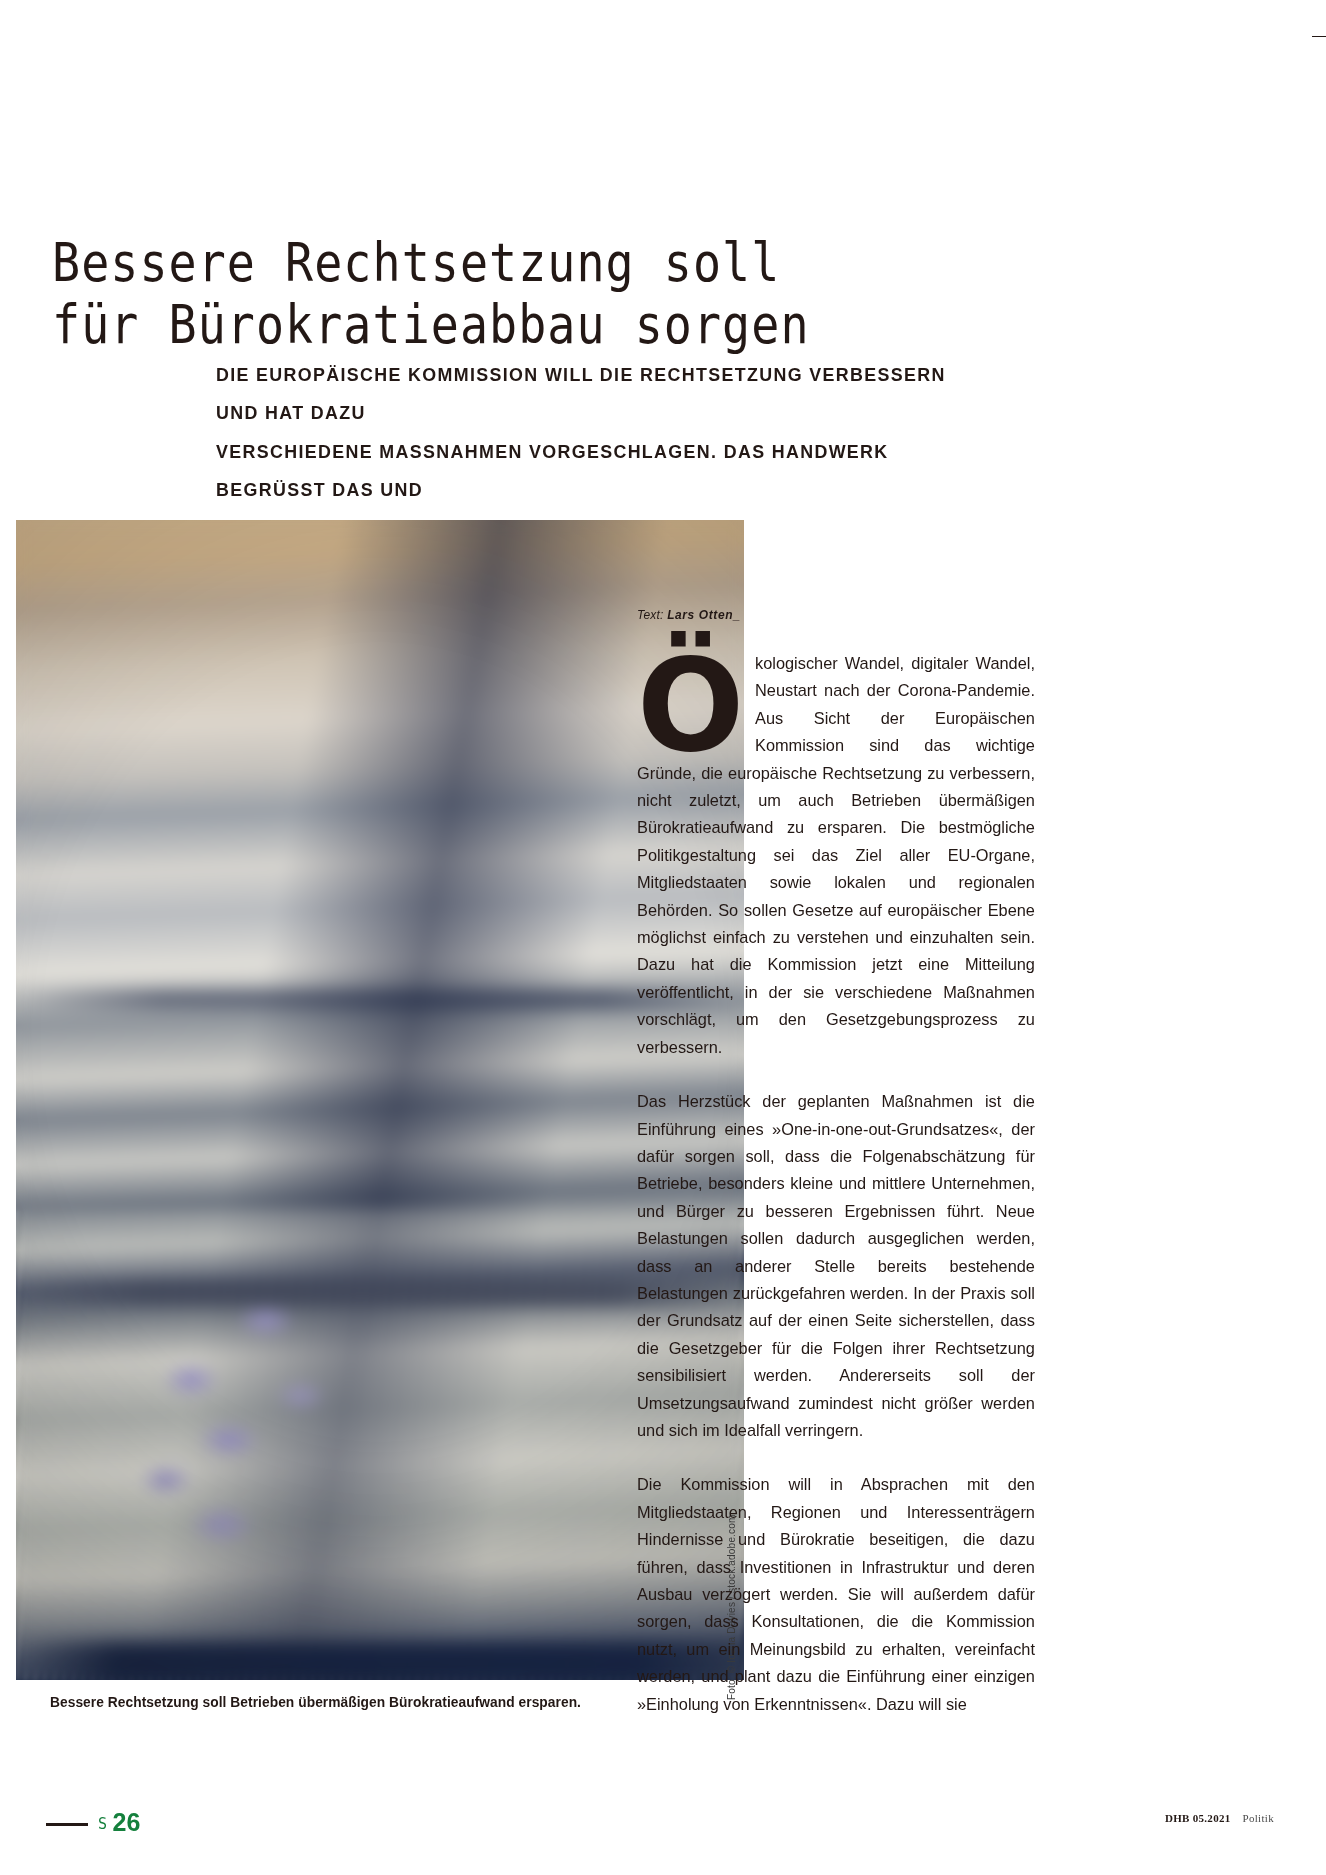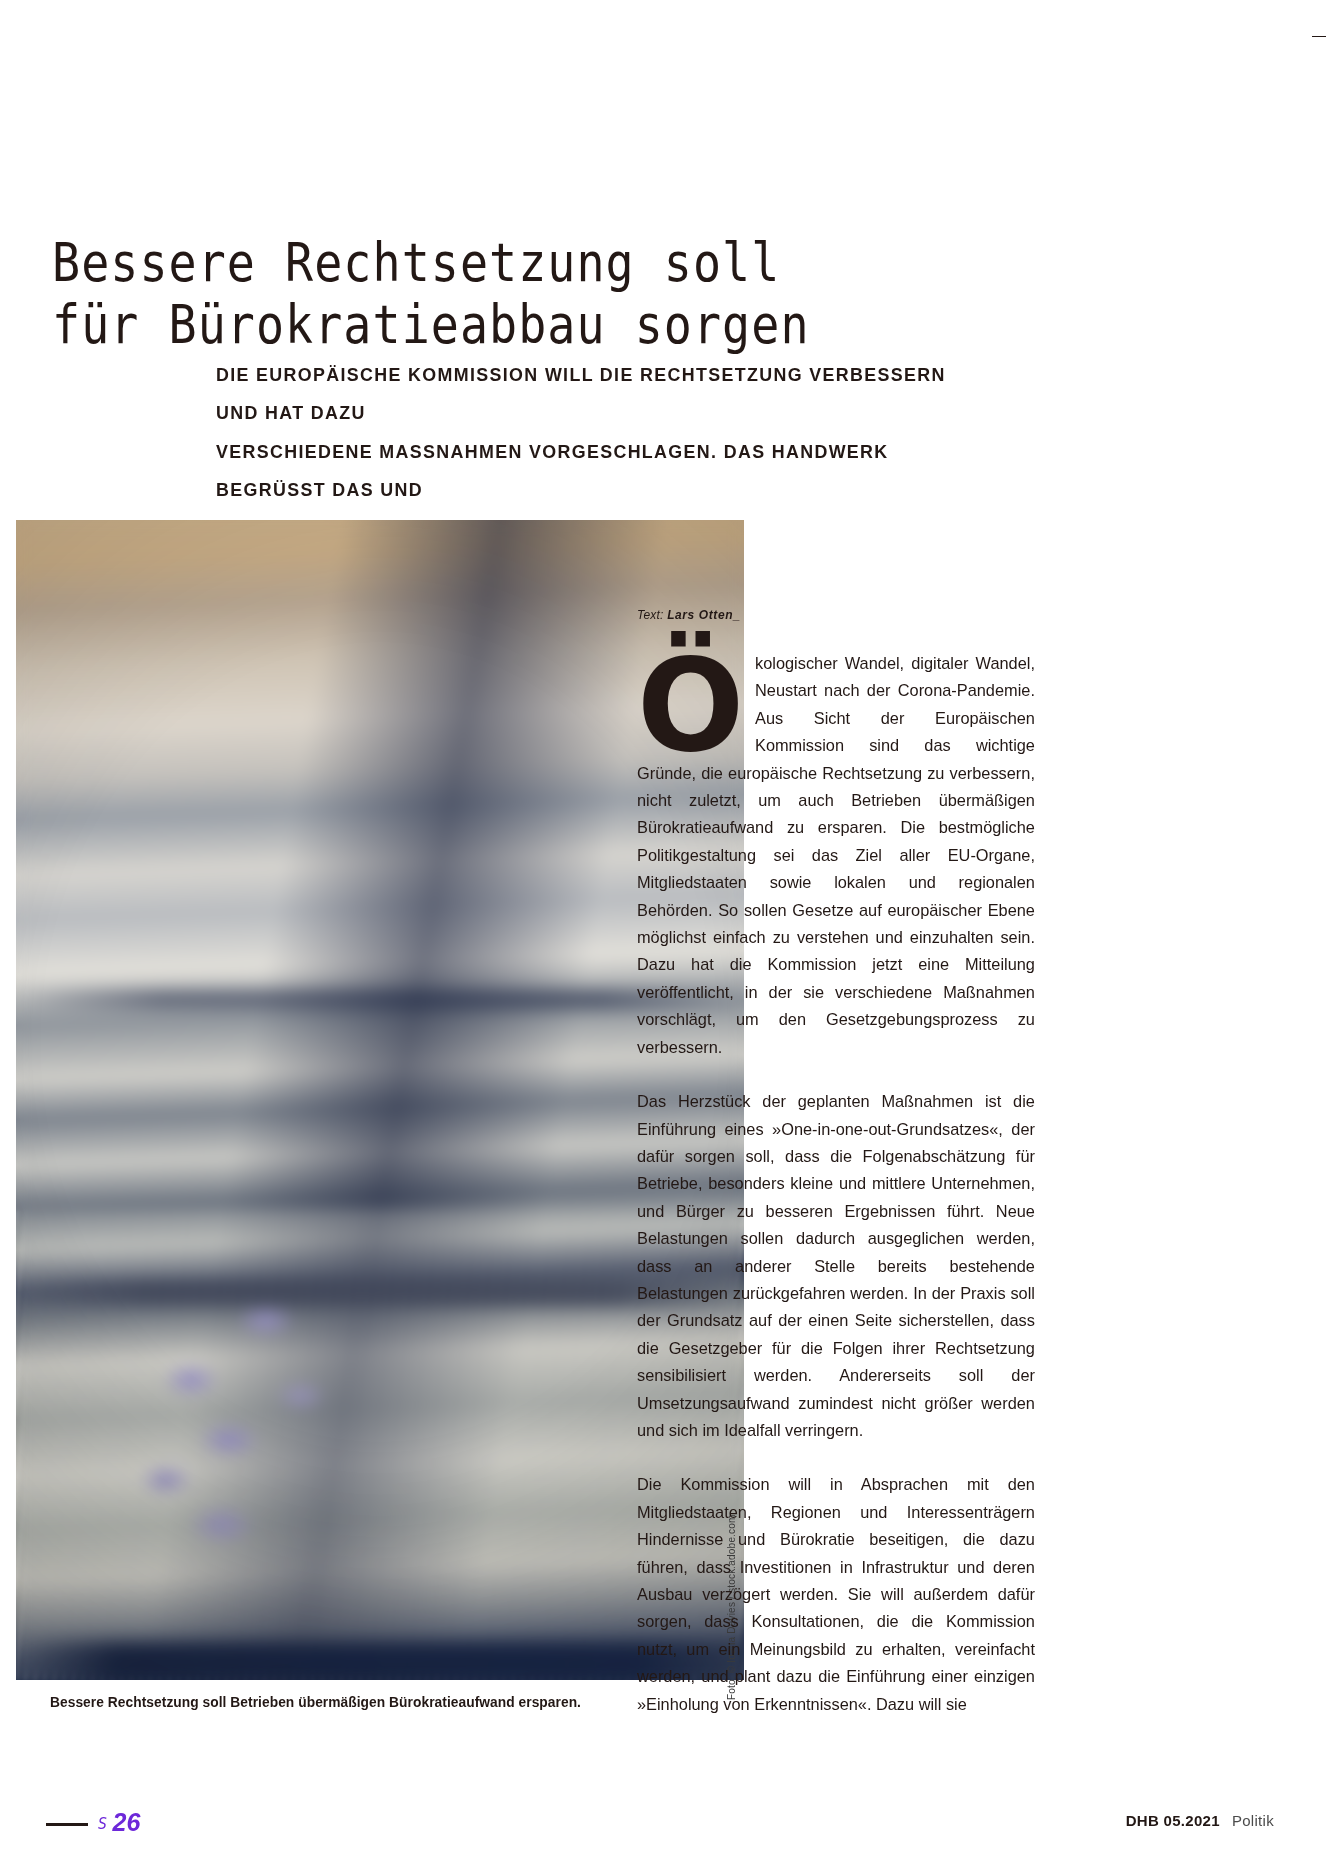--- a/index.html
+++ b/index.html
@@ -248,38 +248,37 @@
     width: 42px;
     height: 3px;
     background: #231815;
   }
   .footer-left {
     position: absolute;
     left: 98px;
     top: 1808px;
     font-family: "DejaVu Sans Mono", "Liberation Mono", monospace;
     font-size: 15px;
-    color: #6d28d9;
+    color: #15803d;
     letter-spacing: .5px;
-    font-style: italic;
   }
   .footer-left .pg {
     font-family: "Liberation Sans", sans-serif;
     font-weight: 700;
     font-size: 25px;
     letter-spacing: 0px;
     vertical-align: -2px;
     margin-left: 5px;
   }
   .footer-right {
     position: absolute;
     right: 52px;
     top: 1812px;
-    font-family: Liberation Sans, sans-serif;
-    font-size: 15px;
+    font-family: Liberation Serif, serif;
+    font-size: 11px;
     color: #231815;
     letter-spacing: .3px;
     white-space: nowrap;
   }
   .footer-right .issue { font-weight: 700; }
   .footer-right .sect { color: #4b4b4b; margin-left: 12px; }
 </style>
 </head>
 <body>
 

